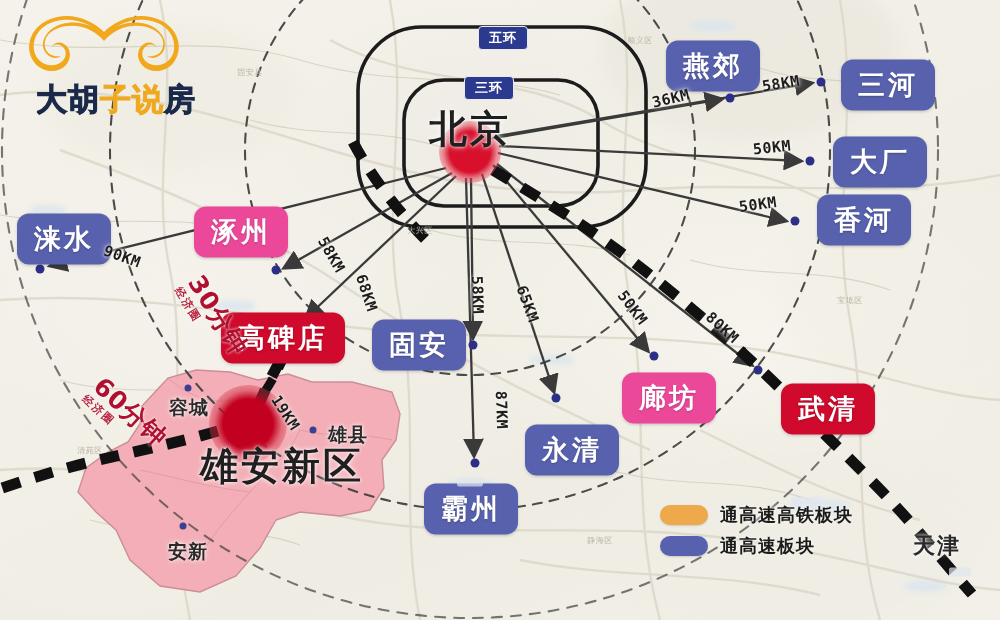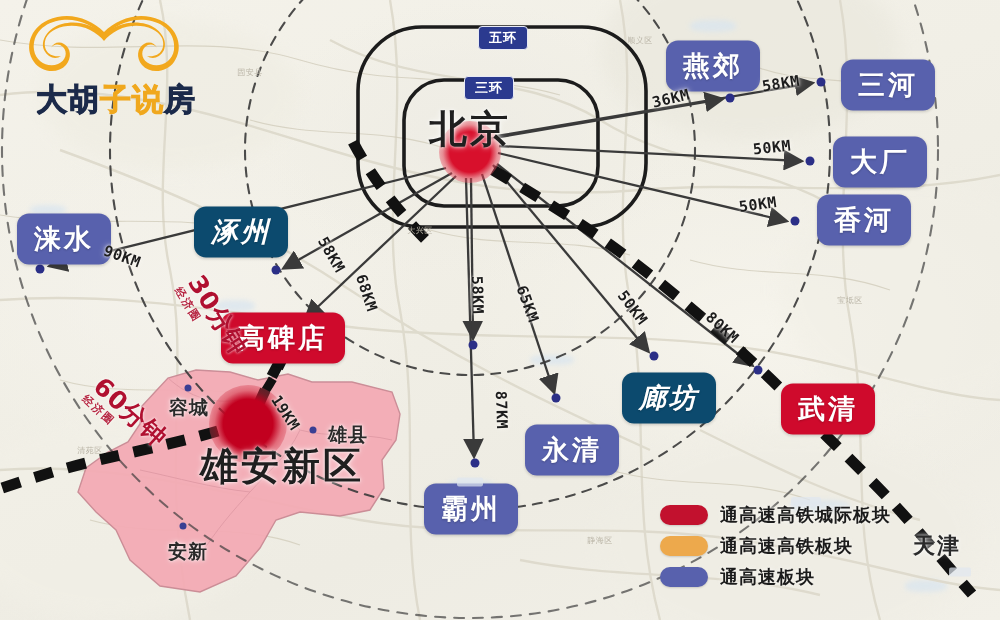--- a/index.html
+++ b/index.html
@@ -90,21 +90,21 @@
     text-align: center;
     line-height: 1;
     white-space: nowrap;
     padding: 11px 17px 13px;
     font-size: 27px;
     text-shadow: 0 1px 2px rgba(0,0,0,.22);
     box-shadow: 0 1px 3px rgba(0,0,0,.16);
     font-family: "DejaVu Sans", "Liberation Sans", sans-serif;
   }
   .chip.blue   { background: #5861ad; }
-  .chip.orange { background: #0c4a6e; font-style: italic; }
+  .chip.orange { background: #ec4899; }
   .chip.red    { background: #cf0a2c; }
 
   
   .ringbadge {
     position: absolute;
     transform: translate(-50%, -50%);
     background: #2b3a8f;
     color: #fff;
     font-size: 13px;
     font-weight: bold;
@@ -385,20 +385,21 @@
 
   <div class="placename big" style="left:470px; top:129px;">北京</div>
 
   <div class="chip blue" style="left:713px; top:66px;">燕郊</div>
   <div class="chip blue" style="left:888px; top:85px;">三河</div>
   <div class="chip blue" style="left:880px; top:162px;">大厂</div>
   <div class="chip blue" style="left:864px; top:220px;">香河</div>
   <div class="chip blue" style="left:64px;  top:239px;">涞水</div>
   <div class="chip orange" style="left:241px; top:232px;">涿州</div>
   <div class="chip red" style="left:283px; top:338px;">高碑店</div>
+  <div class="chip blue" style="left:419px; top:345px;">固安</div>
   <div class="chip orange" style="left:669px; top:398px;">廊坊</div>
   <div class="chip red" style="left:828px; top:409px;">武清</div>
   <div class="chip blue" style="left:572px; top:450px;">永清</div>
   <div class="chip blue" style="left:471px; top:509px;">霸州</div>
 
   <div class="dist" style="left:671px; top:99px;  transform:translate(-50%,-50%) rotate(-13deg);">36KM</div>
   <div class="dist" style="left:781px; top:84px;  transform:translate(-50%,-50%) rotate(-9deg);">58KM</div>
   <div class="dist" style="left:772px; top:148px; transform:translate(-50%,-50%) rotate(-6deg);">50KM</div>
   <div class="dist" style="left:758px; top:205px; transform:translate(-50%,-50%) rotate(-8deg);">50KM</div>
   <div class="dist" style="left:122px; top:257px; transform:translate(-50%,-50%) rotate(20deg);">90KM</div>
@@ -430,24 +431,20 @@
   <div class="micro" style="left:640px;top:40px;">顺义区</div>
   <div class="micro" style="left:850px;top:300px;text-align:center;">宝坻区</div>
   <div class="micro" style="left:90px;top:450px;">清苑区</div>
   <div class="micro" style="left:600px;top:540px;">静海区</div>
   <div class="micro" style="left:420px;top:230px;">大兴区</div>
   <div class="microbox" style="left:960px;top:572px;width:22px;height:9px;"></div>
   <div class="microbox" style="left:470px;top:482px;width:26px;height:9px;"></div>
   <div class="microbox" style="left:806px;top:502px;width:30px;height:10px;"></div>
 
   <div class="legend">
-    <div class="legend-row">
-      <div class="legend-swatch red"></div>
-      <div class="legend-label">通高速高铁城际板块</div>
-    </div>
     <div class="legend-row">
       <div class="legend-swatch orange"></div>
       <div class="legend-label">通高速高铁板块</div>
     </div>
     <div class="legend-row">
       <div class="legend-swatch blue"></div>
       <div class="legend-label">通高速板块</div>
     </div>
   </div>
 

